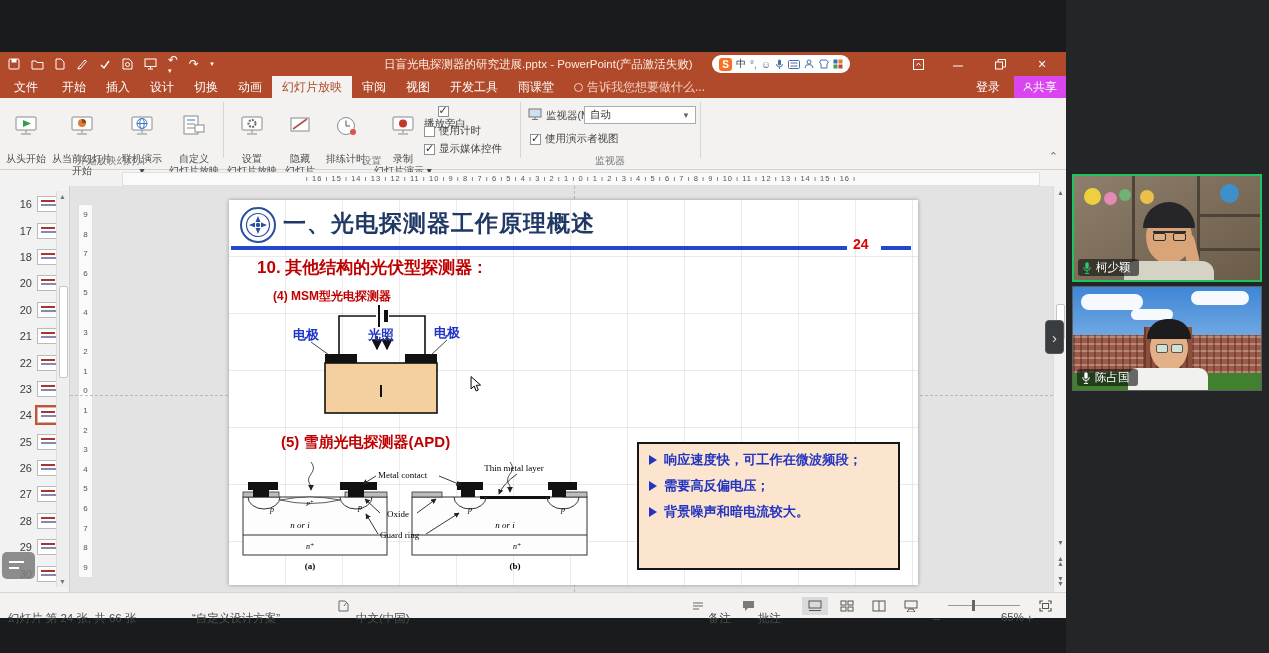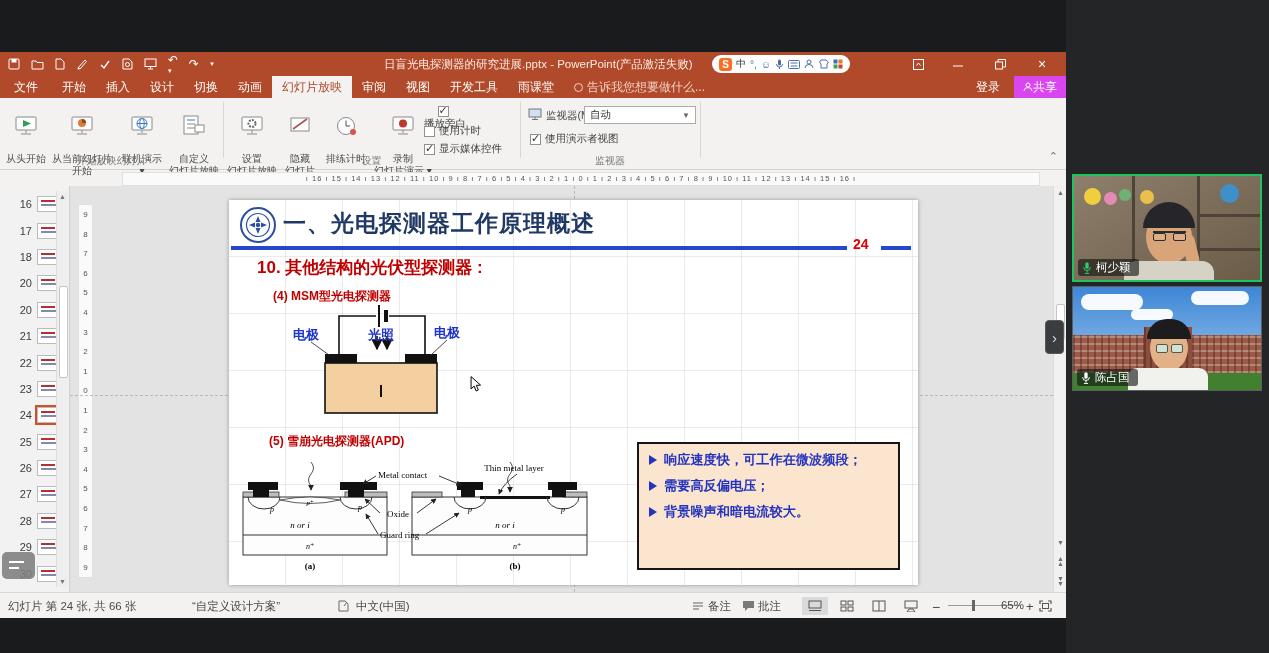--- a/index.html
+++ b/index.html
@@ -89,33 +89,33 @@
 #vruler{position:absolute;left:8px;top:18px;width:15px;height:374px;background:#fafafa;border:1px solid #e0e0e0;font-size:8px;line-height:19.6px;color:#555;text-align:center;white-space:pre-line}
 .guide-h{position:absolute;left:0;top:209px;width:100%;border-top:1px dashed #a8a8a8;opacity:.7}
 .guide-v{position:absolute;left:504px;top:0;height:100%;border-left:1px dashed #a8a8a8;opacity:.7}
 #slide{position:absolute;left:159px;top:14px;width:689px;height:385px;background:#fff;box-shadow:0 0 4px rgba(0,0,0,.35);background-image:repeating-linear-gradient(to right,transparent 0 56px,rgba(110,110,110,.14) 56px 57px),repeating-linear-gradient(to bottom,transparent 0 56px,rgba(110,110,110,.14) 56px 57px)}
 .slide-title{position:absolute;left:54px;top:8px;font-size:23px;font-weight:bold;color:#203864;letter-spacing:1px}
 .rule1{position:absolute;left:2px;top:46px;width:616px;height:4px;background:#2447cb}
 .rule2{position:absolute;left:652px;top:46px;width:30px;height:4px;background:#2447cb}
 .pagenum{position:absolute;left:624px;top:36px;font-size:14px;font-weight:bold;color:#e00000}
 .heading{position:absolute;left:28px;top:56px;font-size:17px;font-weight:bold;color:#c00000}
 .sec4{position:absolute;left:44px;top:88px;font-size:12px;font-weight:bold;color:#c00000}
-.sec5{position:absolute;left:40px;top:233px;font-size:12px;font-weight:bold;color:#c00000}
+.sec5{position:absolute;left:52px;top:233px;font-size:15px;font-weight:bold;color:#c00000}
 .msm-label{position:absolute;font-size:13px;font-weight:bold;color:#2036c8}
 .pbox{position:absolute;background:#fbe5cf;border:2px solid #161616;padding:8px 10px 2px 10px}
 #box1{left:268px;top:92px;width:405px;height:120px}
 #box2{left:408px;top:242px;width:263px;height:128px}
 .brow{display:flex;align-items:flex-start;margin-bottom:8px}
 #box2 .brow{margin-bottom:10px}
 .tri{width:0;height:0;border-left:8px solid #2334c0;border-top:5px solid transparent;border-bottom:5px solid transparent;margin:3px 7px 0 0;flex:none}
 .btext{font-size:13.2px;font-weight:bold;color:#2334c0;line-height:16px}
 .logo-seal{position:absolute;left:10px;top:6px;width:38px;height:38px}
 
 #statusbar{position:absolute;left:0;top:540px;width:100%;height:26px;background:#f3f2f1;border-top:1px solid #d8d6d4;font-size:11.5px;color:#4a4a4a}
-#statusbar .s{position:absolute;top:6px;white-space:nowrap}
+#statusbar .s{position:absolute;top:18px;white-space:nowrap}
 .viewico{position:absolute;top:4px;width:26px;height:18px;display:flex;align-items:center;justify-content:center}
 .viewico.on{background:#dadada}
 .zoom-track{position:absolute;left:918px;top:12px;width:84px;height:1px;background:#9a9a9a}
 .zoom-thumb{position:absolute;left:943px;top:7px;width:3px;height:11px;background:#666}
 
 #vscroll{position:absolute;right:0;top:134px;width:13px;height:406px;background:#f1f1f1;border-left:1px solid #dcdcdc;font-size:7px;color:#707070;text-align:center}
 .varrow{position:absolute;left:0;width:13px}
 .vthumb{position:absolute;left:2px;top:118px;width:9px;height:36px;background:#fff;border:1px solid #c5c5c5;border-radius:2px}
 .dblchev{line-height:5px}
 

